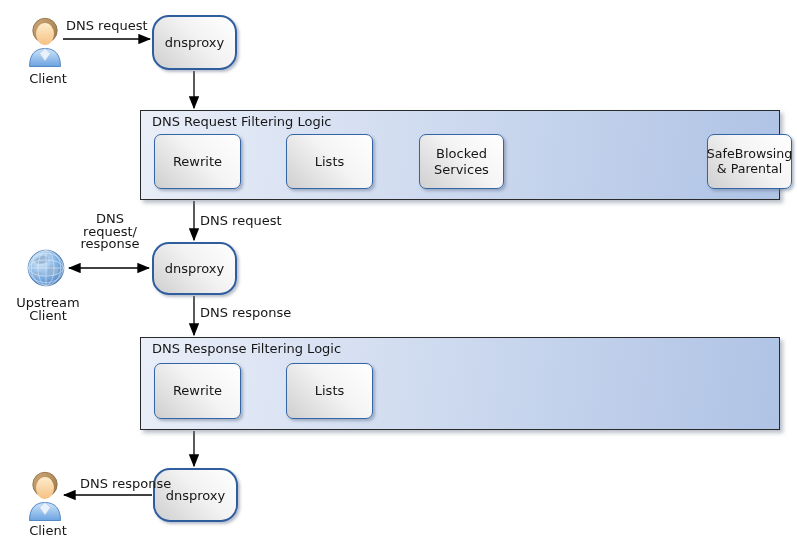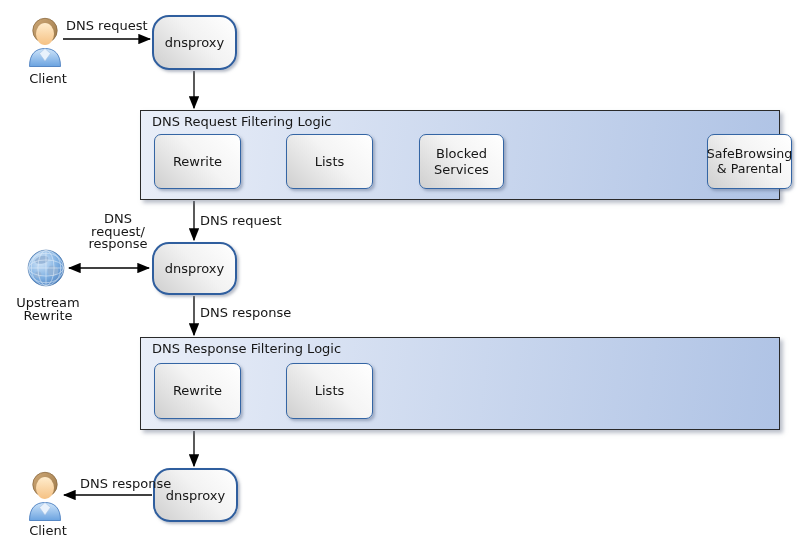--- a/index.html
+++ b/index.html
@@ -152,21 +152,21 @@
     <div class="fbox" style="left:278px; top:23px; width:85px; height:55px;justify-content:flex-end;">
       <span style="white-space:normal;">Blocked Services</span>
     </div>
     <div class="fbox" style="left:542px; top:23px; width:85px; height:55px; font-size:12.6px;margin-left:24px;">
       <span style="white-space:normal;">SafeBrowsing &amp; Parental</span>
     </div>
   </div>
 
   <div class="edge-label" style="left:200px; top:214px;">DNS request</div>
 
-  <div class="edge-label multiline" style="left:74px; top:213px; width:72px;margin-left:8px;">
+  <div class="edge-label multiline" style="left:74px; top:213px; width:72px;">
     <span style="display:block;">DNS</span>
     <span style="display:block;">request/</span>
     <span style="display:block;">response</span>
   </div>
 
   <svg class="icon" style="left:27px; top:248px;" width="38" height="40" viewBox="0 0 40 40" xmlns="http://www.w3.org/2000/svg">
     <defs>
       <radialGradient id="globeG" cx="0.35" cy="0.3" r="0.85">
         <stop offset="0" stop-color="#d9eafa"></stop>
         <stop offset="0.55" stop-color="#7fb0e2"></stop>
@@ -179,21 +179,21 @@
     <path d="M10,24 C13,23 16,25 15,28 C14,31 10,31 8,29 C7,27 8,25 10,24 Z" fill="#93b3d6" opacity="0.85"></path>
     <g fill="none" stroke="#e8f1fb" stroke-width="0.7" opacity="0.8">
       <ellipse cx="20" cy="20" rx="8.5" ry="18.5"></ellipse>
       <ellipse cx="20" cy="20" rx="15.5" ry="18.5"></ellipse>
       <ellipse cx="20" cy="20" rx="18.5" ry="8.5"></ellipse>
       <ellipse cx="20" cy="20" rx="18.5" ry="15.5"></ellipse>
       <line x1="20" y1="1.5" x2="20" y2="38.5"></line>
       <line x1="1.5" y1="20" x2="38.5" y2="20"></line>
     </g>
   </svg>
-  <div class="node-label multiline" style="left:10px; top:297px; width:76px;">Upstream Rewrite</div>
+  <div class="node-label multiline" style="left:10px; top:297px; width:76px;">Upstream Client</div>
 
   <div class="node" style="left:152px; top:242px; width:85px; height:53px;">
     <span>dnsproxy</span>
   </div>
 
   <div class="edge-label" style="left:200px; top:306px;">DNS response</div>
 
   <div class="container" style="left:140px; top:337px; width:640px; height:93px;">
     <div class="container-title">DNS Response Filtering Logic</div>
     <div class="fbox" style="left:13px; top:25px; width:87px; height:56px;">

